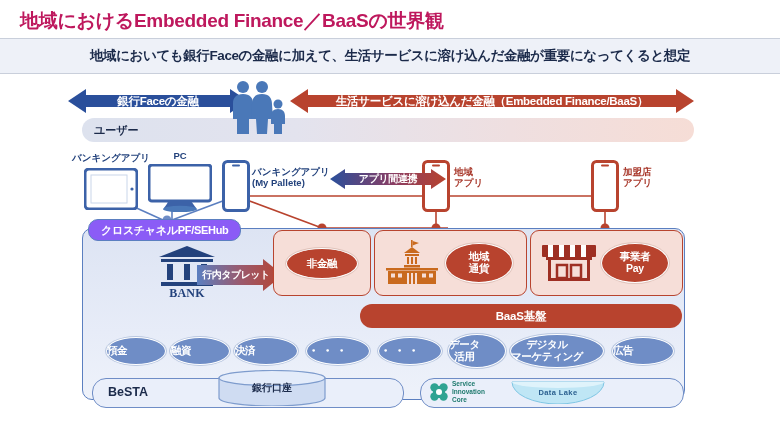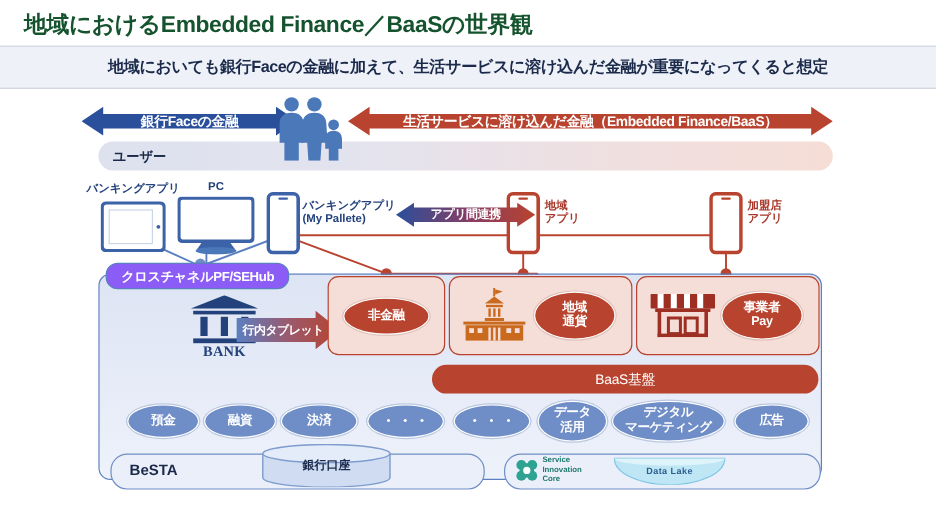--- a/index.html
+++ b/index.html
@@ -6,21 +6,21 @@
   body{
     width:780px;height:422px;position:relative;overflow:hidden;
     font-family:"Liberation Sans","DejaVu Sans",sans-serif;
     color:#1b2a4a;
   }
   .abs{position:absolute;}
 
   
   #title{
     left:20px;top:8px;width:740px;
-    font-size:19px;font-weight:bold;color:#14532d;letter-spacing:-0.3px;
+    font-size:19px;font-weight:bold;color:#be185d;letter-spacing:-0.3px;
     white-space:nowrap;
   }
   #title-rule{left:0;top:38px;width:780px;height:1px;background:#c9cfdb;}
   #subtitle-band{
     left:0;top:39px;width:780px;height:34px;
     background:#eef1f8;
   }
   #subtitle{
     left:0;top:39px;width:780px;height:34px;
     display:flex;align-items:center;justify-content:center;
@@ -123,28 +123,28 @@
   #pill-3{left:601px;top:243px;width:66px;height:38px;}
 
   #gov-icon{left:386px;top:240px;width:52px;height:44px;}
   #shop-icon{left:542px;top:245px;width:54px;height:36px;}
 
   
   #baas-bar{
     left:360px;top:304px;width:322px;height:24px;border-radius:12px;
     background:#b8432e;
     display:flex;align-items:center;justify-content:center;
-    font-size:11.5px;font-weight:normal;color:#ffffff;letter-spacing:-0.2px;
+    font-size:11.5px;font-weight:bold;color:#ffffff;letter-spacing:-0.2px;
   }
 
   
   .chip{
     position:absolute;border-radius:50%;
     background:#6f8dc6;border:1.4px solid #ffffff;
-    display:flex;align-items:center;justify-content:center;text-align:center;
+    display:flex;align-items:center;justify-content:flex-start;text-align:center;
     font-size:10.5px;font-weight:bold;color:#ffffff;line-height:1.1;
     letter-spacing:-0.4px;
     box-shadow:0 0 0 1px #b9c7e0;
   }
   .chip.dots{font-size:13px;letter-spacing:1px;}
 
   
   #besta{
     left:92px;top:378px;width:310px;height:28px;border-radius:14px;
     border:1.3px solid #6f8dc6;background:#eaeffa;

